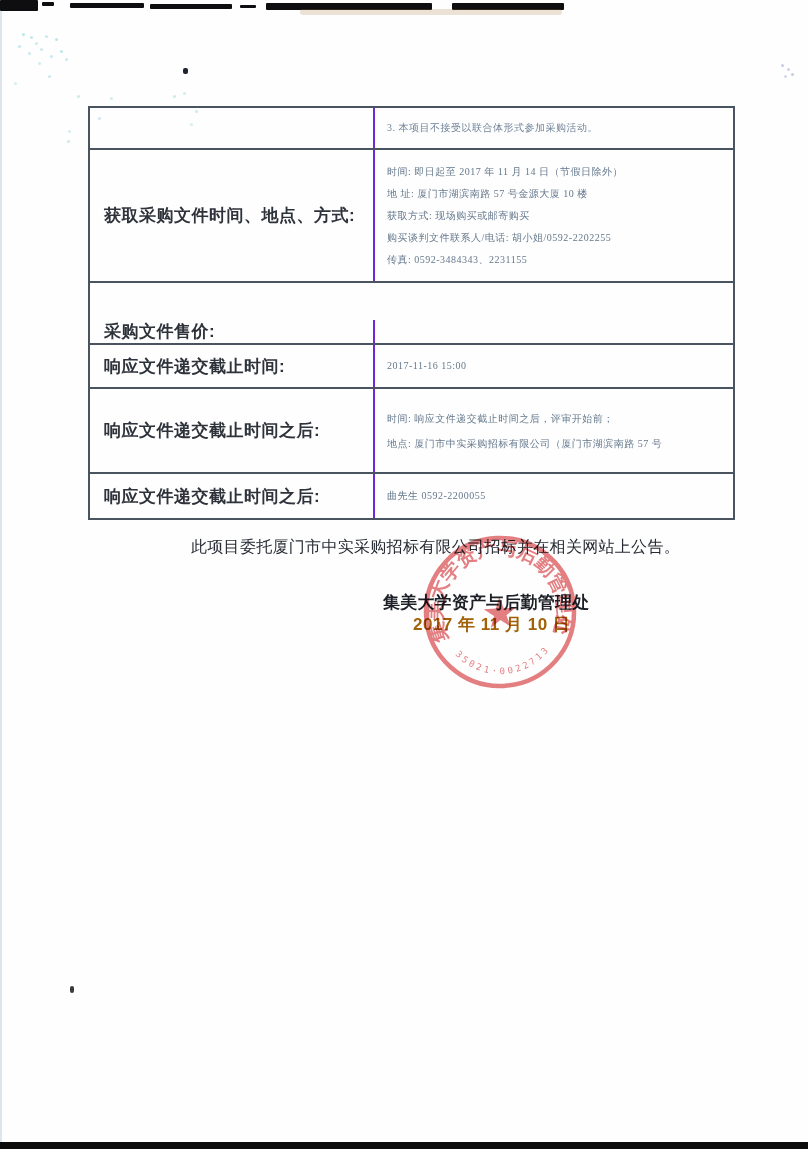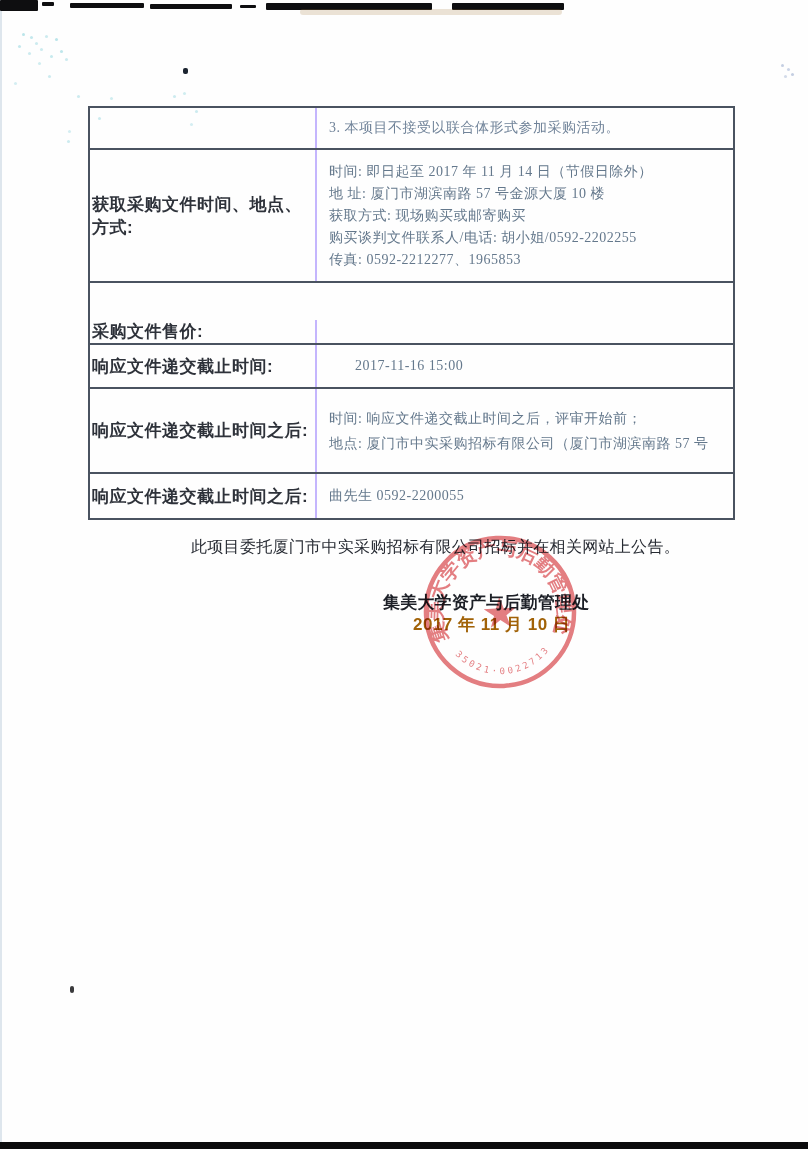--- a/index.html
+++ b/index.html
@@ -43,33 +43,33 @@
     box-shadow:6px 4px 0 rgba(110,135,185,.35), 10px 9px 0 rgba(110,135,185,.4), 3px 11px 0 rgba(110,135,185,.3);}
 
   
   .ptable{
     position:absolute;left:88px;top:106px;width:647px;box-sizing:border-box;
     border:2px solid #4a5360;
   }
   .trow{display:flex;box-sizing:border-box;}
   .trow + .trow{border-top:2px solid #4a5360;}
   .cell-l{
-    width:227px;box-sizing:border-box;border-right:2px solid #c4b5fd;
-    display:flex;align-items:center;padding-left:2px;
+    width:285px;box-sizing:border-box;border-right:2px solid #6d28d9;
+    display:flex;align-items:center;padding-left:14px;
     font-weight:700;font-size:17px;letter-spacing:.5px;color:#2e323a;
     font-family:"Liberation Sans", sans-serif;
   }
   .cell-r{
     flex:1;box-sizing:border-box;display:flex;flex-direction:column;justify-content:center;
     padding-left:12px;padding-right:6px;
     font-family:"Liberation Serif", serif;
-    font-size:14px;color:#64788c;letter-spacing:.5px;line-height:22px;
+    font-size:10px;color:#64788c;letter-spacing:.5px;line-height:22px;
   }
   .r1{height:40px;} .r2{height:133px;} .r3{height:62px;align-items:flex-end;}
-  .r4{height:44px;gap:26px;} .r5{height:85px;} .r6{height:46px;}
+  .r4{height:44px;} .r5{height:85px;} .r6{height:46px;}
   .r1 .cell-r{color:#708399;}
   .r5 .cell-r{line-height:25px;border-radius:22px;}
 
   
   .notice{
     position:absolute;left:191px;top:537px;white-space:nowrap;
     font-size:16px;color:#272b33;letter-spacing:.3px;font-weight:400;
     font-family:"Liberation Sans", sans-serif;
   }
   .sig-name{
@@ -115,21 +115,21 @@
       </div>
     </div>
 
     <div class="trow r2">
       <div class="cell-l">获取采购文件时间、地点、方式:</div>
       <div class="cell-r">
         <div>时间: 即日起至 2017 年 11 月 14 日（节假日除外）</div>
         <div>地 址: 厦门市湖滨南路 57 号金源大厦 10 楼</div>
         <div>获取方式: 现场购买或邮寄购买</div>
         <div>购买谈判文件联系人/电话: 胡小姐/0592-2202255</div>
-        <div>传真: 0592-2212277、1965853</div>
+        <div>传真: 0592-3484343、2231155</div>
       </div>
     </div>
 
     <div class="trow r3">
       <div class="cell-l">采购文件售价:</div>
     </div>
 
     <div class="trow r4">
       <div class="cell-l">响应文件递交截止时间:</div>
       <div class="cell-r">

